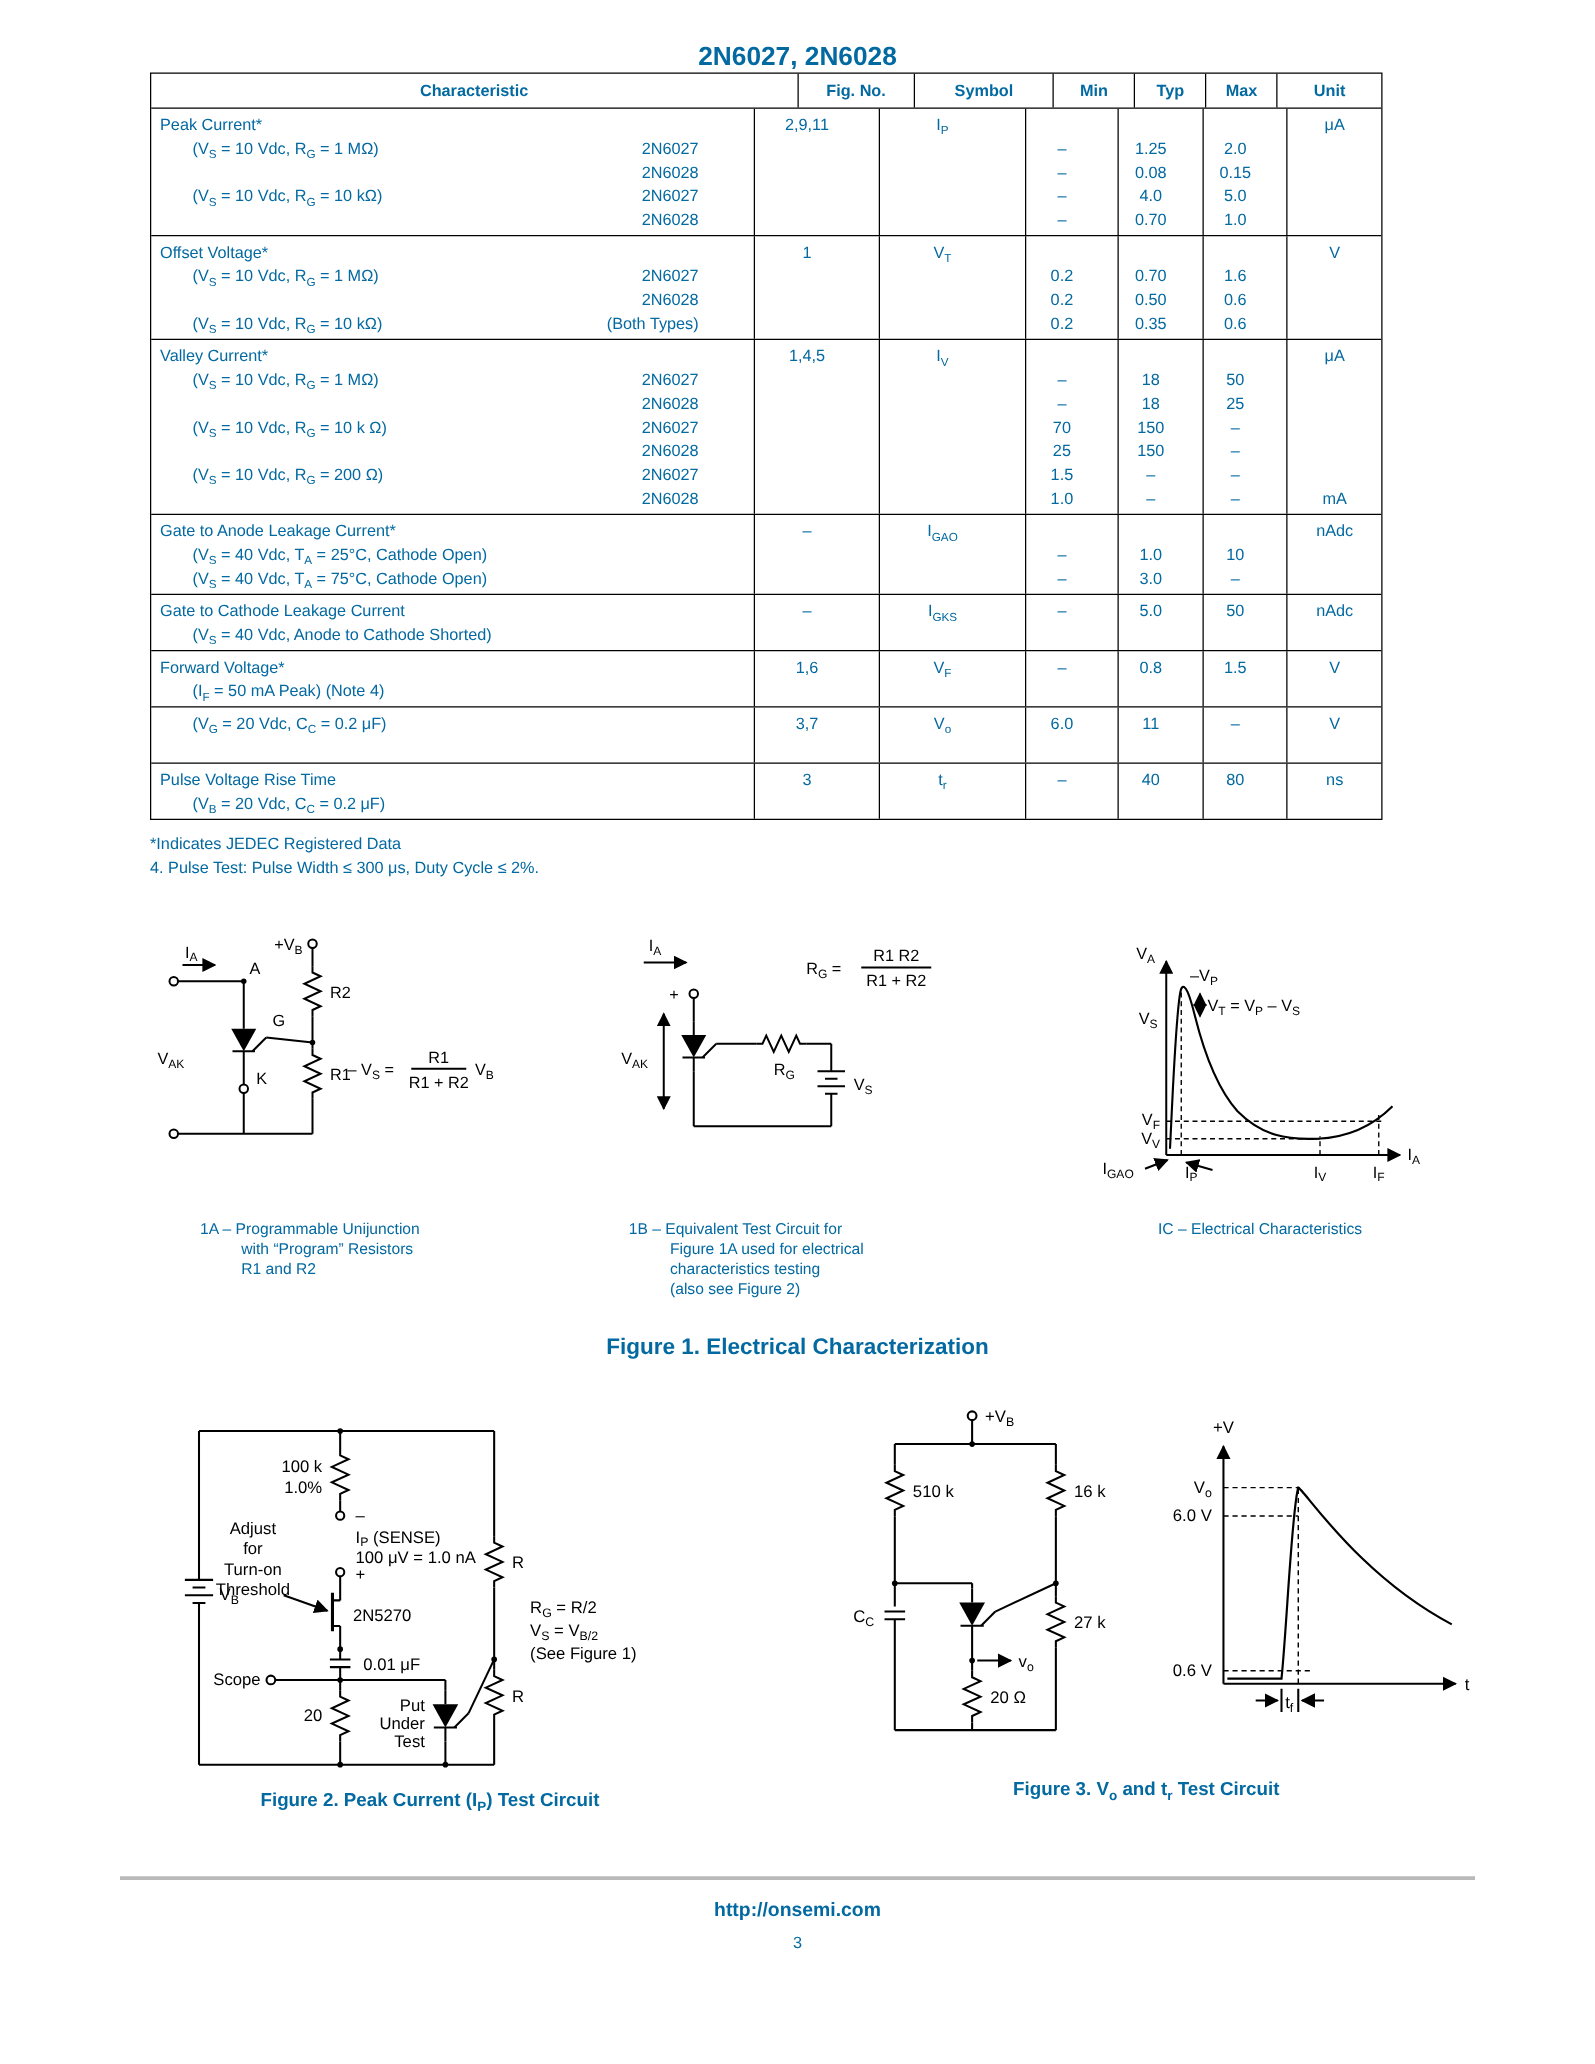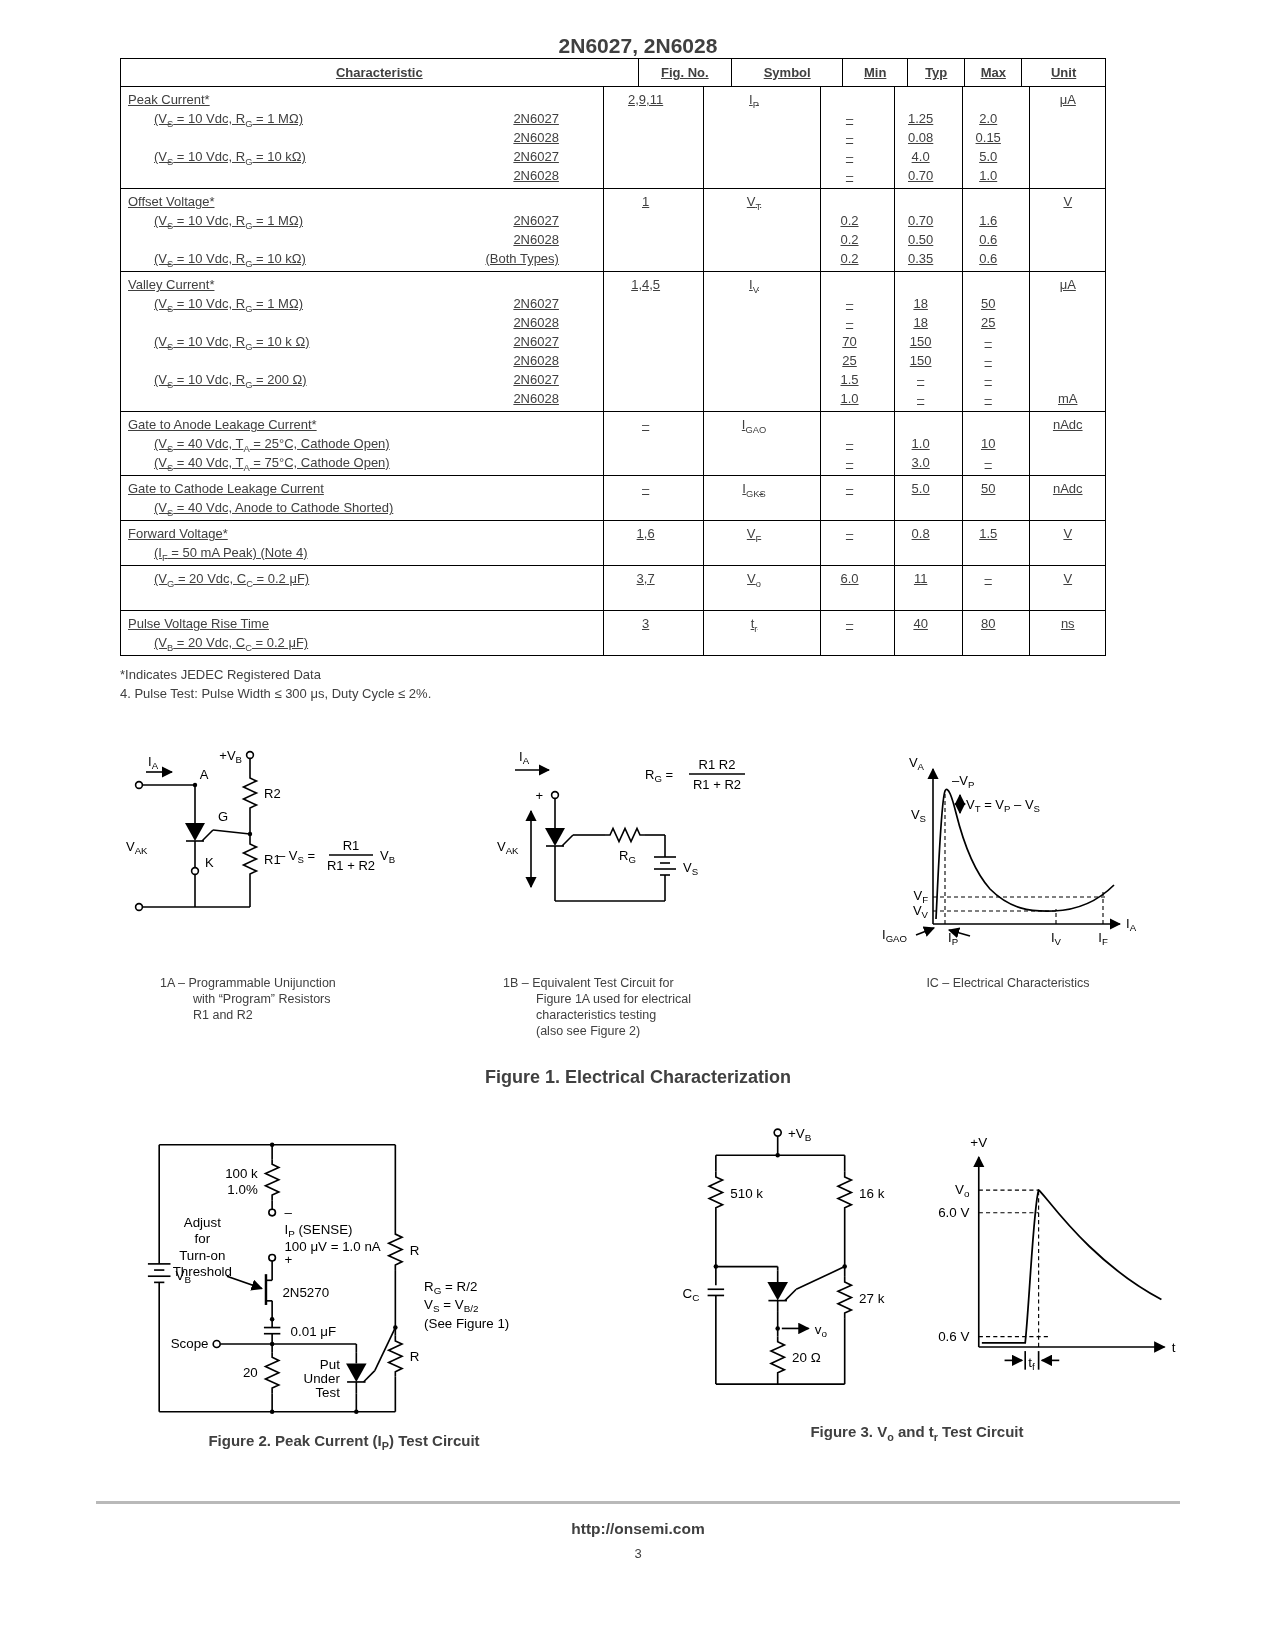--- a/index.html
+++ b/index.html
@@ -1,23 +1,23 @@
 <!DOCTYPE html>
 <html><head>
 <meta charset="utf-8">
 <style>
   html,body{margin:0;padding:0;background:#fff;}
-  .page{width:1276px;min-height:1651px;background:#fff;color:#404040;
+  .page{width:1276px;min-height:1651px;background:#fff;color:#0369a1;
         font-family:"Liberation Sans",sans-serif;position:relative;overflow:hidden;}
   sub{font-size:72%;line-height:0;}
   .title{margin:34px 0 0 0;text-align:center;font-size:21px;font-weight:bold;}
   .section-heading{margin:44px 0 10px 120px;font-size:13.5px;}
   .sh-bold{font-weight:bold;font-size:15px;letter-spacing:0.2px;}
   
-  .etable{margin-left:120px;width:986px;border:1.6px solid #000;font-size:13px;box-sizing:border-box;text-decoration:underline;}
+  .etable{margin-left:120px;width:986px;border:1.6px solid #000;font-size:13px;box-sizing:border-box;}
   .thead{display:flex;font-weight:bold;}
   .th{line-height:27px;text-align:center;box-sizing:border-box;}
   .th + .th{border-left:1px solid #000;}
   .trow{display:flex;border-top:1px solid #000;}
   .tcell{box-sizing:border-box;padding:3px 0;}
   .tcell + .tcell{border-left:1px solid #000;margin-left:16px;}
   .w-char{width:52.5%;}
   .w-fig{width:9.5%;}
   .w-sym{width:11.3%;}
   .w-min{width:6.6%;}

